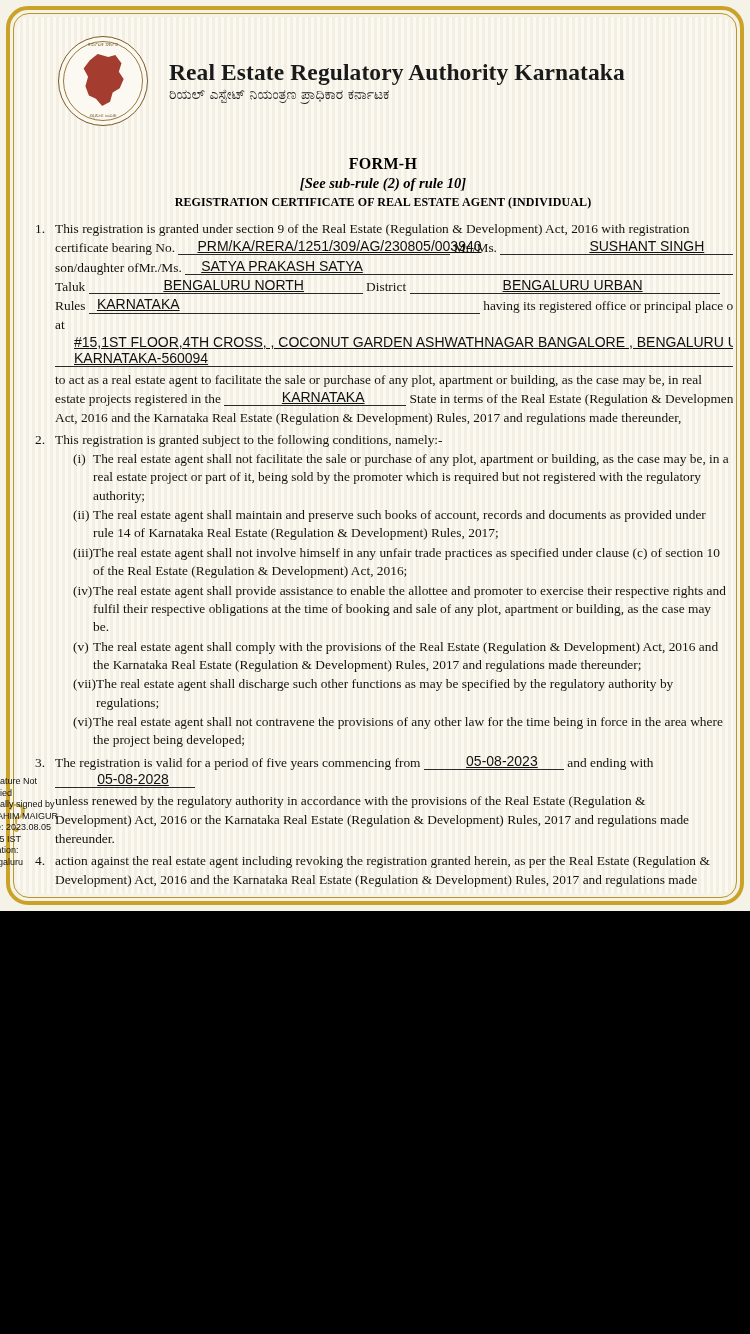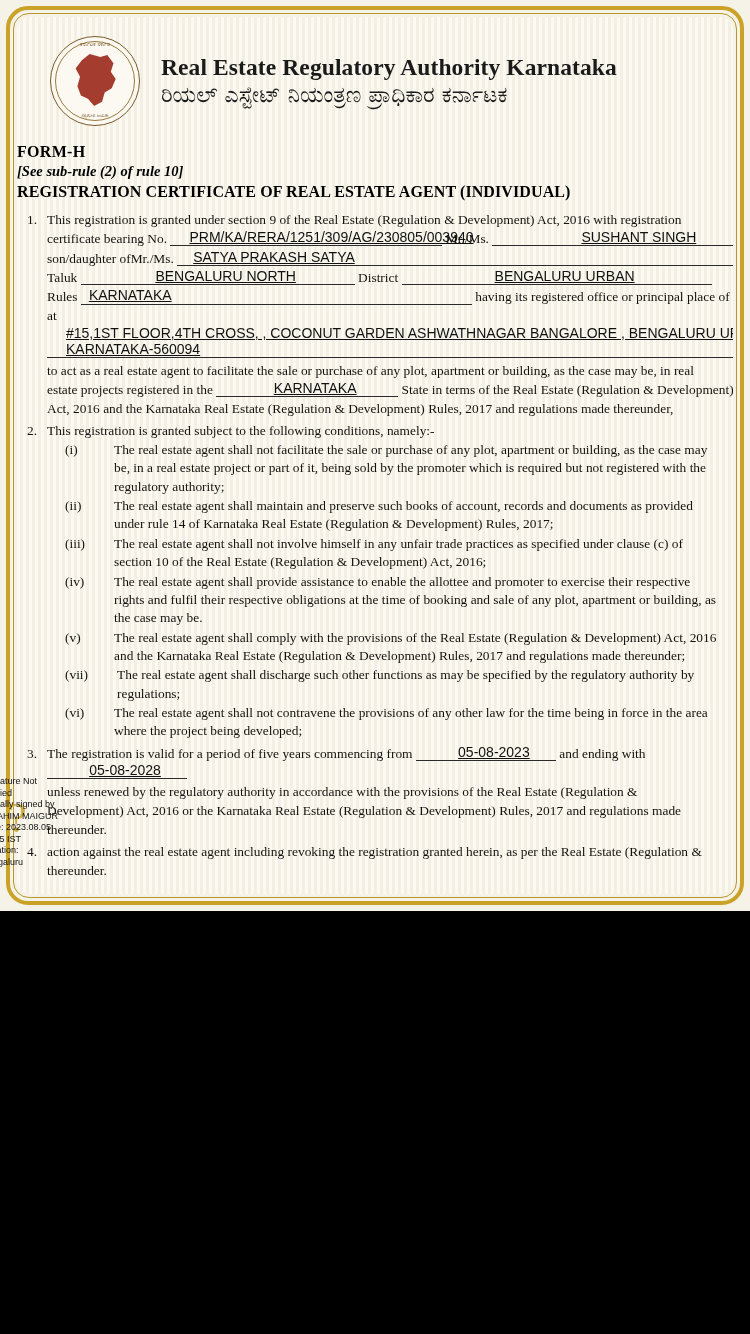--- a/index.html
+++ b/index.html
@@ -46,21 +46,21 @@
       repeating-linear-gradient(90deg,
         #fbf9f1 0px, #fbf9f1 3px,
         #f3efe2 3px, #f3efe2 6px);
     border-radius: 13px;
     box-sizing: border-box;
     overflow: hidden;
   }
 
   .content {
     position: absolute;
-    top: 0; left: 0;
+    top: 0; left: 8px;
     width: 716px;
     height: 877px;
     padding: 0;
     box-sizing: border-box;
   }
 
   
   .header {
     display: flex;
     align-items: center;
@@ -124,45 +124,45 @@
   .title-en {
     font-family: "Liberation Serif", serif;
     font-weight: bold;
     font-size: 23.5px;
     color: #1a1a1a;
     letter-spacing: .1px;
     line-height: 1.12;
   }
   .title-kn {
     font-family: "DejaVu Sans", sans-serif;
-    font-size: 22px;
+    font-size: 14px;
     color: #1a1a1a;
     line-height: 1.25;
     margin-top: 1px;
   }
 
   
   .form-title {
-    text-align: left;
-    margin-top: 12px;
+    text-align: center;
+    margin-top: 24px;
   }
   .form-title .l1 {
     font-weight: bold;
     font-size: 16px;
     letter-spacing: .3px;
   }
   .form-title .l2 {
     font-weight: bold;
     font-size: 14.5px;
     margin-top: 2px;
     font-style: italic;
   }
   .form-title .l3 {
     font-weight: bold;
-    font-size: 16px;
+    font-size: 12px;
     margin-top: 3px;
     letter-spacing: .1px;
   }
 
   
   .body {
     padding: 10px 10px 0 8px;
     font-size: 13.4px;
     color: #14120e;
     line-height: 1.37;
@@ -214,21 +214,20 @@
     margin-top: 1px;
   }
   .sub > .rn {
     flex: 0 0 38px;
     padding-left: 18px;
     box-sizing: border-box;
   }
   .sub > .st {
     flex: 1 1 auto;
     padding-right: 2px;
-    margin-left: 29px;
   }
 
   
   .sig-stamp {
     position: absolute;
     left: -18px;
     top: 776px;
     width: 92px;
     font-family: "Liberation Sans", sans-serif;
     font-size: 9px;
@@ -364,20 +363,21 @@
             <div class="line-row">unless renewed by the regulatory authority in accordance with the  provisions of the Real Estate (Regulation &amp;</div>
             <div class="line-row">Development) Act, 2016 or the Karnataka Real Estate (Regulation &amp; Development) Rules, 2017 and regulations made</div>
             <div class="line-row">thereunder.</div>
           </div>
         </div>
 
         <div class="clause">
           <div class="num">4.</div>
           <div class="txt">
             <div class="line-row">action against the real estate agent including revoking the registration granted herein, as per the Real Estate (Regulation &amp;</div>
+            <div class="line-row">Development) Act, 2016 and the Karnataka Real Estate (Regulation &amp; Development) Rules, 2017 and regulations made</div>
             <div class="line-row">thereunder.</div>
           </div>
         </div>
 
       </div>
     </div>
   </div>
 
   <div class="sig-stamp">
     <div class="qmark">?</div>

